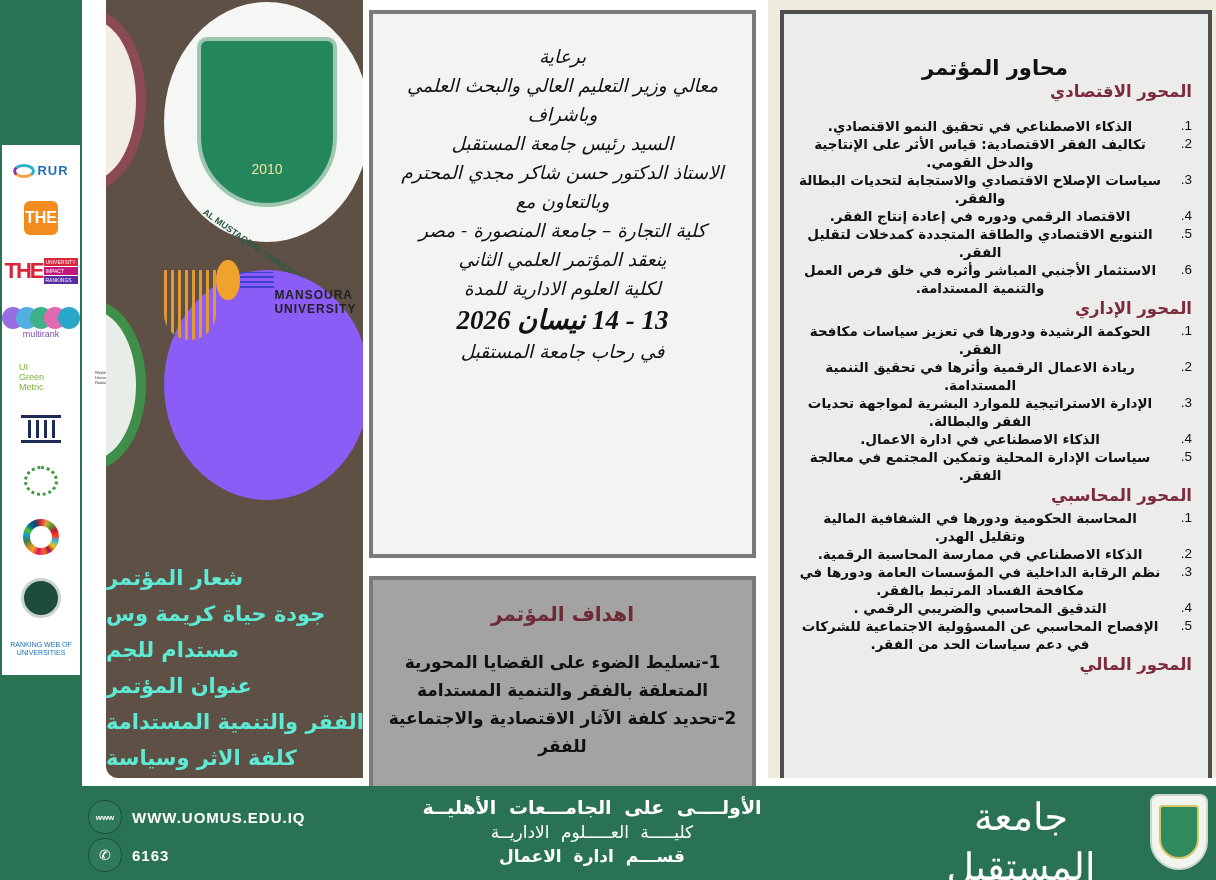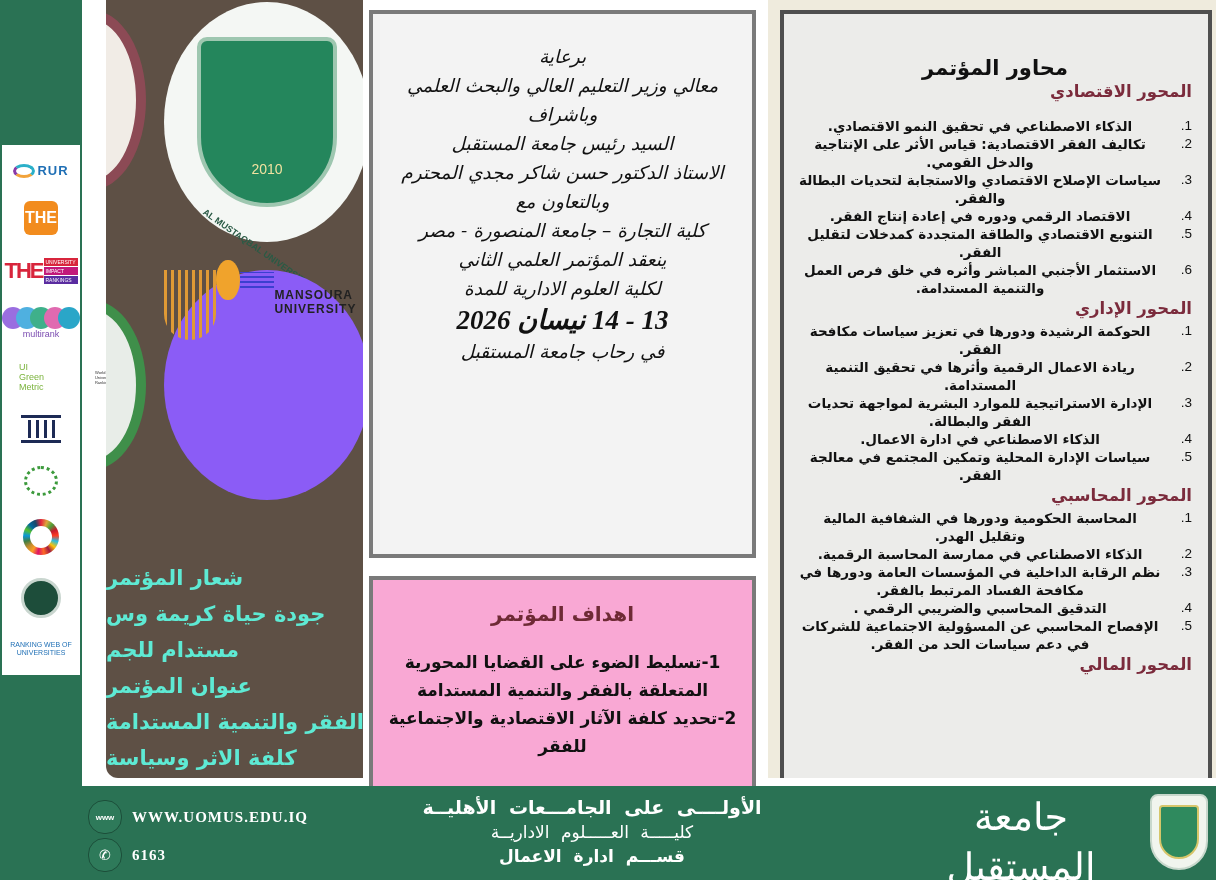--- a/index.html
+++ b/index.html
@@ -53,42 +53,42 @@
   .logo-mansoura .water { width: 60px; height: 16px; background: repeating-linear-gradient(0deg, #3c3fd0 0 2px, transparent 2px 5px); margin-top: 2px; }
   .logo-mansoura .band { margin-top: 18px; font-family: "Liberation Sans", sans-serif; font-size: 12px; font-weight: bold; color: #222; letter-spacing: 1px; }
   .slogan { position: absolute; right: 0; top: 560px; width: 263px; direction: rtl; text-align: left; overflow: hidden; }
   .slogan p { color: #5eead4; font-weight: bold; font-size: 21px; line-height: 36px; white-space: nowrap; direction: rtl; text-align: left; padding-left: 0; }
 
   
   .mid-col { position: absolute; left: 363px; top: 0; width: 405px; height: 778px; background: #ffffff; }
   .patron-box { position: absolute; left: 6px; top: 10px; width: 387px; height: 548px; background: #f3f3f3; border: 4px solid #7a7a7a; padding: 28px 12px 0; text-align: center; direction: rtl; }
   .patron-box p { font-family: "DejaVu Serif", serif; font-size: 18.5px; line-height: 29px; color: #111; font-style: italic; }
   .patron-box .date { font-family: "Liberation Serif", serif; font-style: italic; font-weight: bold; font-size: 27px; line-height: 34px; }
-  .goals-box { position: absolute; left: 6px; top: 576px; width: 387px; height: 210px; background: #f9a8d4; border: 4px solid #7a7a7a; border-bottom: none; padding: 22px 14px 0; text-align: center; direction: rtl; overflow: hidden; }
+  .goals-box { position: absolute; left: 6px; top: 576px; width: 387px; height: 210px; background: #a3a3a3; border: 4px solid #7a7a7a; border-bottom: none; padding: 22px 14px 0; text-align: center; direction: rtl; overflow: hidden; }
   .goals-box h2 { color: #6e2a35; font-size: 20px; font-weight: bold; margin-bottom: 22px; }
   .goals-box p { font-size: 17px; font-weight: bold; line-height: 28px; color: #111; }
 
   
   .right-bg { position: absolute; left: 768px; top: 0; width: 448px; height: 778px; background: #efebdd; }
   .axes-box { position: absolute; left: 780px; top: 10px; width: 432px; height: 768px; background: #ececea; border: 4px solid #4f4f4f; border-bottom: none; padding: 42px 16px 0 14px; direction: rtl; overflow: hidden; }
   .axes-box h1 { text-align: center; font-size: 21px; font-weight: bold; color: #111; margin-bottom: 2px; }
   .axis-title { color: #7b2b3c; font-size: 16.5px; font-weight: bold; margin: 2px 0 4px; }
   .axis-title.first { margin-bottom: 16px; }
   .axis-list { list-style: none; }
   .axis-list li { display: flex; align-items: flex-start; font-size: 13.5px; font-weight: bold; line-height: 18px; color: #111; }
   .axis-list li .num { width: 30px; flex: 0 0 30px; text-align: right; font-weight: normal; font-family: "Liberation Sans", sans-serif; }
   .axis-list li .txt { flex: 1; text-align: center; }
 
   
   .footer { position: absolute; left: 82px; top: 786px; width: 1134px; height: 94px; background: #2a7254; }
   .contact { position: absolute; left: 6px; top: 12px; }
   .contact-row { display: flex; align-items: center; height: 38px; }
   .contact-icon { width: 34px; height: 34px; border-radius: 16px; border: 1px solid #1c4f3a; background: #2e7a5a; display: flex; align-items: center; justify-content: center; color: #fff; font-size: 14px; }
   .contact-icon.www { font-family: "Liberation Sans", sans-serif; font-size: 8px; font-weight: bold; }
-  .contact-text { margin-left: 10px; color: #fff; font-family: Liberation Serif, serif; font-weight: bold; font-size: 15px; letter-spacing: 1px; }
+  .contact-text { margin-left: 10px; color: #fff; font-family: Liberation Sans, sans-serif; font-weight: bold; font-size: 15px; letter-spacing: 1px; }
   .footer-center { position: absolute; left: 320px; top: 8px; width: 380px; text-align: center; direction: rtl; color: #fff; }
   .footer-center .l1 { font-size: 19px; font-weight: bold; line-height: 26px; word-spacing: 6px; }
   .footer-center .l2 { font-size: 17px; line-height: 24px; word-spacing: 6px; }
   .footer-center .l3 { font-size: 17px; font-weight: bold; line-height: 24px; word-spacing: 6px; }
   .uni-brand { position: absolute; right: 70px; top: 6px; width: 250px; text-align: center; color: #fff; }
   .uni-brand .ar { font-family: "DejaVu Serif", serif; font-size: 38px; line-height: 50px; direction: rtl; }
   .uni-crest { position: absolute; right: 8px; top: 8px; width: 58px; height: 76px; border-radius: 8px 8px 30px 30px; background: #f1f5ee; border: 2px solid #c8d8cc; display: flex; align-items: center; justify-content: center; }
   .uni-crest i { width: 40px; height: 54px; border-radius: 4px 4px 22px 22px; background: #2f8a5e; border: 2px solid #d6c66a; }
 </style>
 </head>

